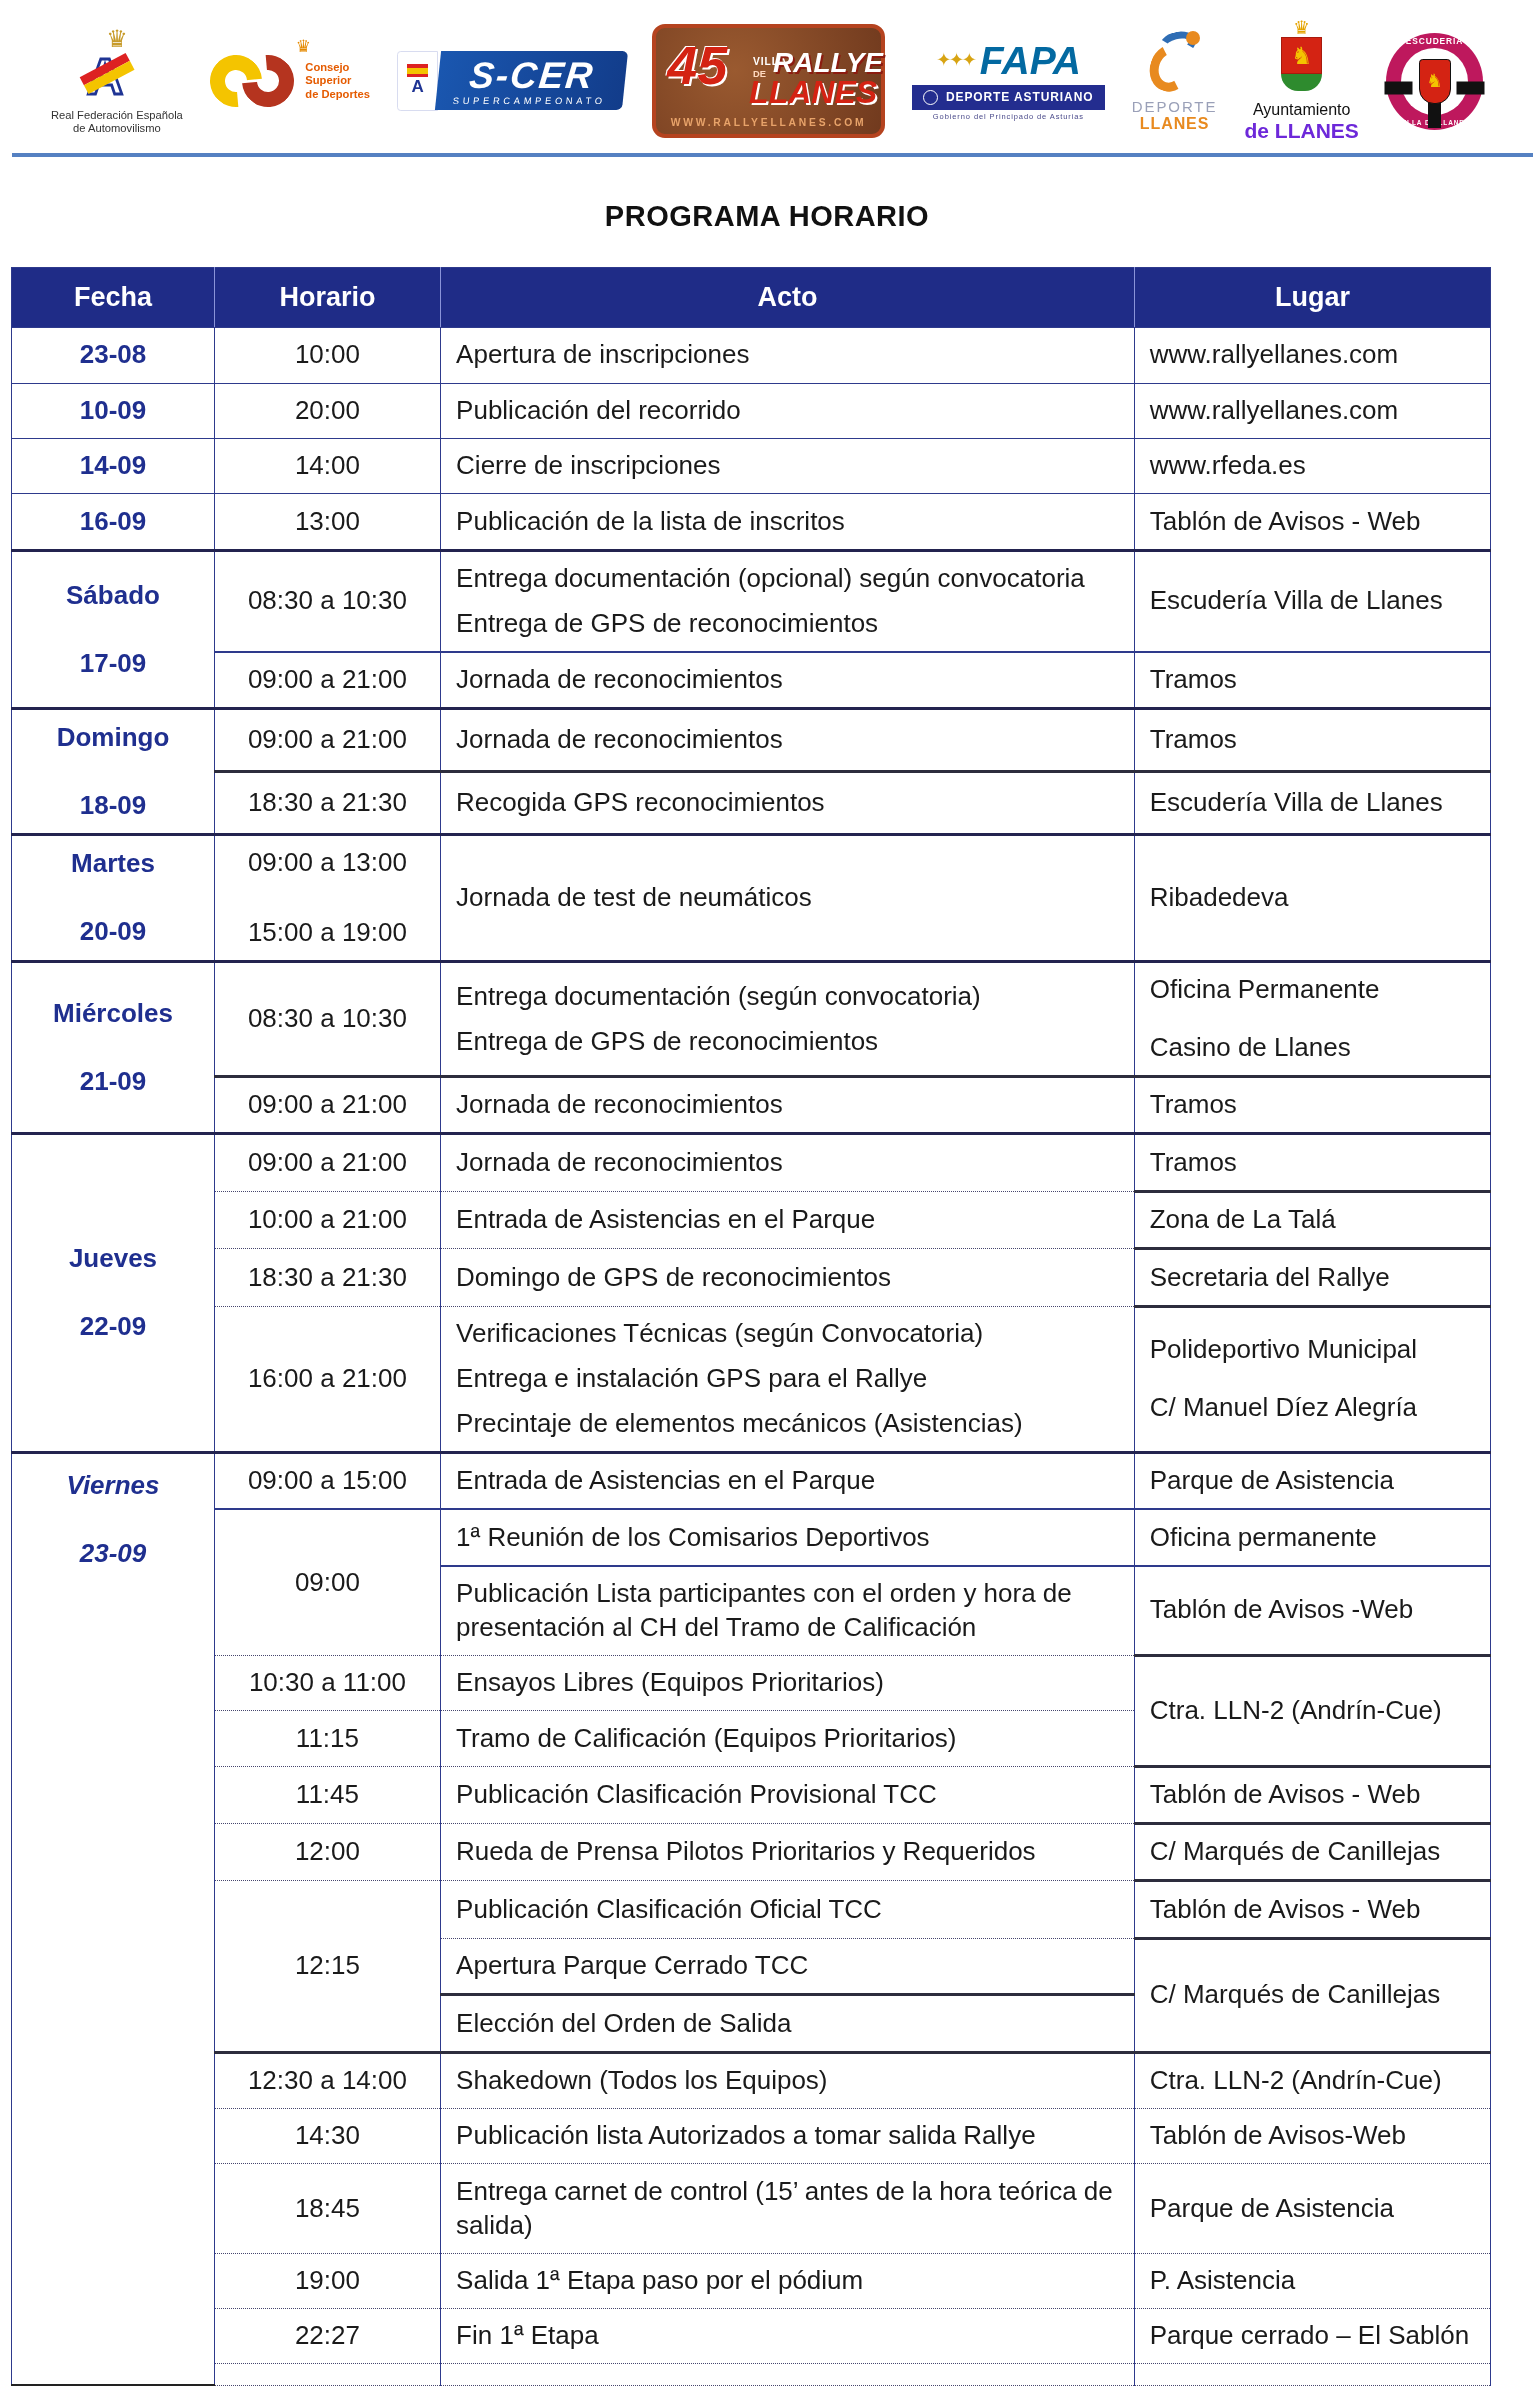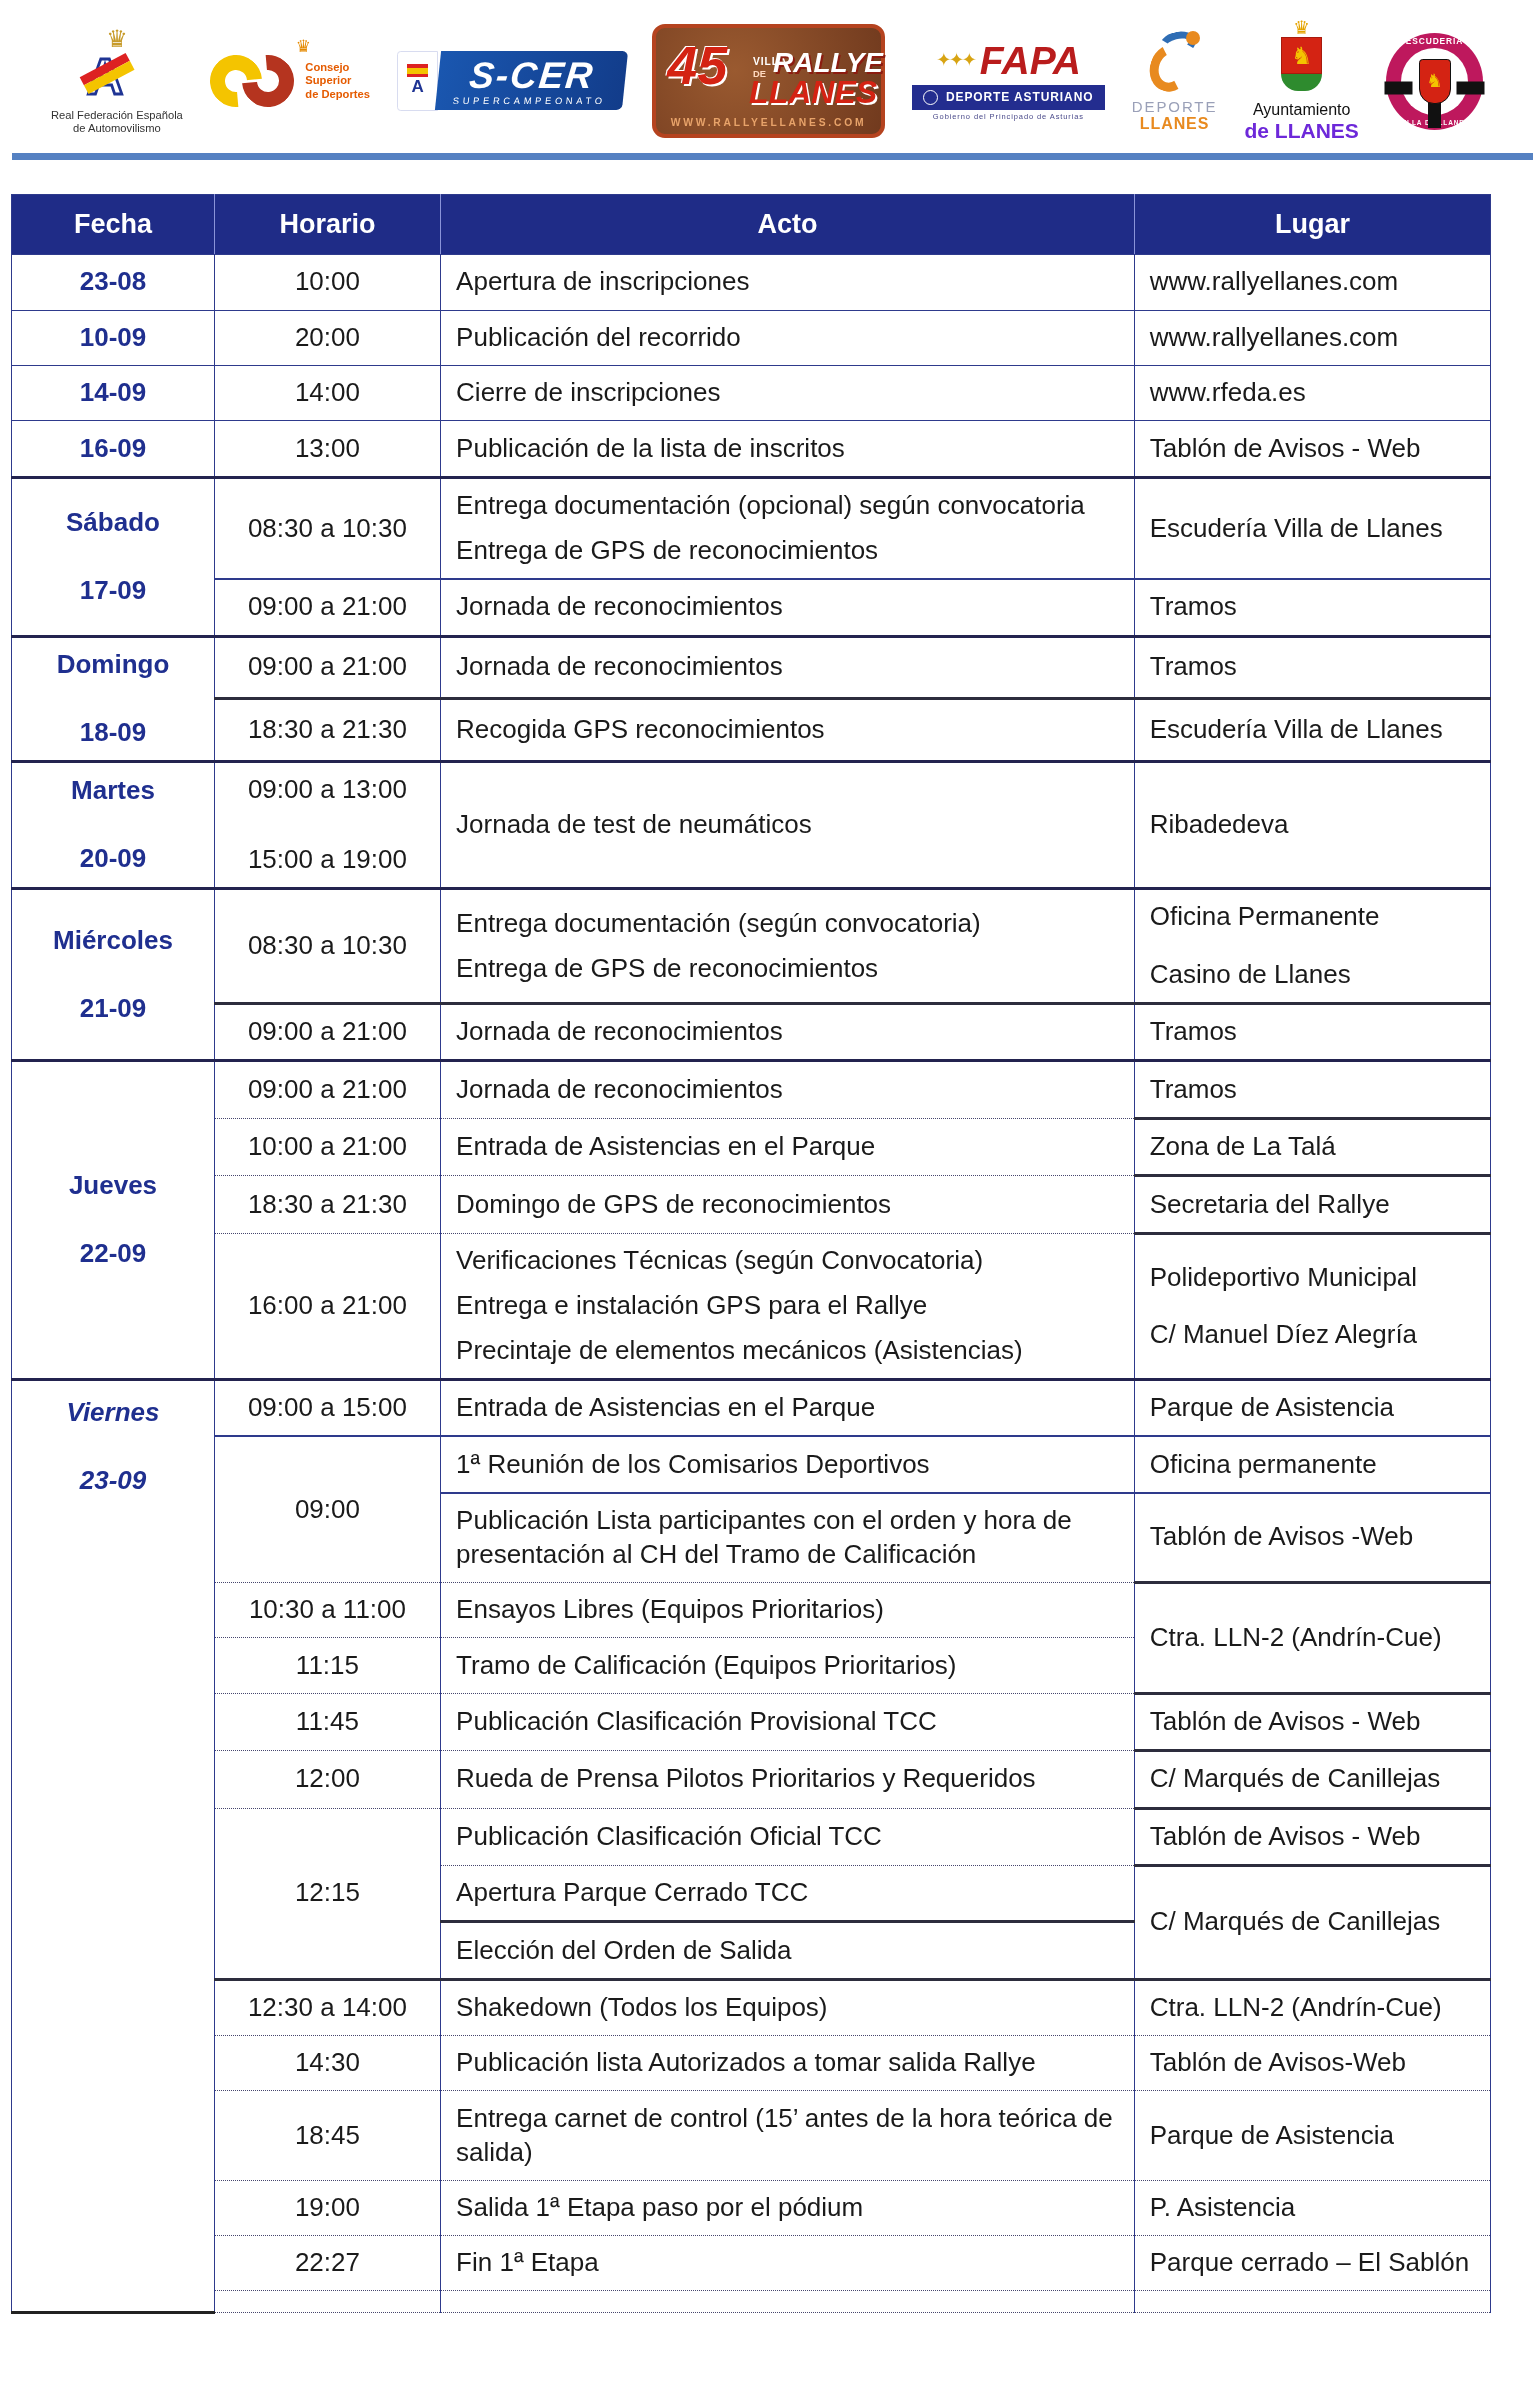--- a/index.html
+++ b/index.html
@@ -39,21 +39,21 @@
   .logo-plate { width:233px; height:114px; background:radial-gradient(circle at 35% 40%, #9a5a30, #713a1e); border:4.7px solid #b5431f; border-radius:13px; position:relative; padding:7.5px 9.3px; display:block; }
   .plate-45 { position:absolute; left:11.2px; top:10px; font-size:54px; font-weight:bold; font-style:italic; color:#d42313; text-shadow:1.9px 1.9px 0 #fff, -0.9px -0.9px 0 #fff; line-height:1; }
   .plate-villa { position:absolute; left:97px; top:28px; font-size:10.3px; font-weight:bold; color:#fff; letter-spacing:0.9px; }
   .plate-de { position:absolute; left:97px; top:41px; font-size:9.3px; font-weight:bold; color:#ffd9c0; }
   .plate-rallye { position:absolute; left:117px; top:20.5px; font-size:28px; font-weight:bold; font-style:italic; color:#fff; text-shadow:1.9px 1.9px 0 #8c1c10; line-height:1; }
   .plate-llanes { position:absolute; left:93px; top:48px; font-size:32px; font-weight:bold; font-style:italic; color:#d42313; text-shadow:1.9px 1.9px 0 #fff; line-height:1; }
   .plate-url { position:absolute; left:0; right:0; bottom:5.6px; text-align:center; font-size:10.3px; font-weight:bold; letter-spacing:2.8px; color:#e8a36a; }
 
   .fapa-row { display:flex; align-items:center; gap:5.6px; }
   .fapa-stars { color:#d8a413; font-size:18.6px; line-height:1; letter-spacing:-2.8px; }
-  .fapa-title { font-size:39px; font-weight:bold; font-style:italic; color:#b91c1c; line-height:1; }
+  .fapa-title { font-size:39px; font-weight:bold; font-style:italic; color:#0369a1; line-height:1; }
   .fapa-bar { background:#232d8f; color:#fff; font-size:12px; font-weight:bold; letter-spacing:0.9px; padding:4.7px 11.2px; margin-top:5.6px; display:flex; align-items:center; gap:7.5px; }
   .fapa-globe { width:15px; height:15px; border-radius:50%; border:1.9px solid #fff; position:relative; }
   .fapa-sub { font-size:7.5px; color:#4a4a8a; margin-top:2.8px; letter-spacing:0.9px; }
 
   .dll-mark { position:relative; width:65px; height:69px; }
   .dll-swoosh { position:absolute; left:7.5px; top:15px; width:41px; height:48px; border-radius:50%; border:9.3px solid #e88a1f; border-top-color:transparent; border-right-color:transparent; transform:rotate(18deg); }
   .dll-arm { position:absolute; left:17px; top:3.7px; width:37px; height:24px; border-radius:50%; border:7.5px solid #2f6db4; border-bottom-color:transparent; border-left-color:transparent; transform:rotate(-14deg); }
   .dll-head { position:absolute; right:7.5px; top:1.9px; width:14px; height:14px; border-radius:50%; background:#e88a1f; }
   .dll-cap1 { font-size:15px; color:#9aa0b8; letter-spacing:1.9px; }
   .dll-cap2 { font-size:16px; font-weight:bold; color:#e88a1f; letter-spacing:0.9px; }
@@ -214,20 +214,21 @@
             <span>♞</span>
           </div>
         <div class="esc-bottom">VILLA DE LLANES</div>
       </div>
     </div>
 
   </header>
 
   <div class="rule-top"></div>
 
+  <h1 class="doc-title">PROGRAMA HORARIO</h1>
 
   <table class="schedule">
     <colgroup>
       <col style="width:13.7%">
       <col style="width:15.3%">
       <col style="width:46.9%">
       <col style="width:24.1%">
     </colgroup>
     <thead>
       <tr>

